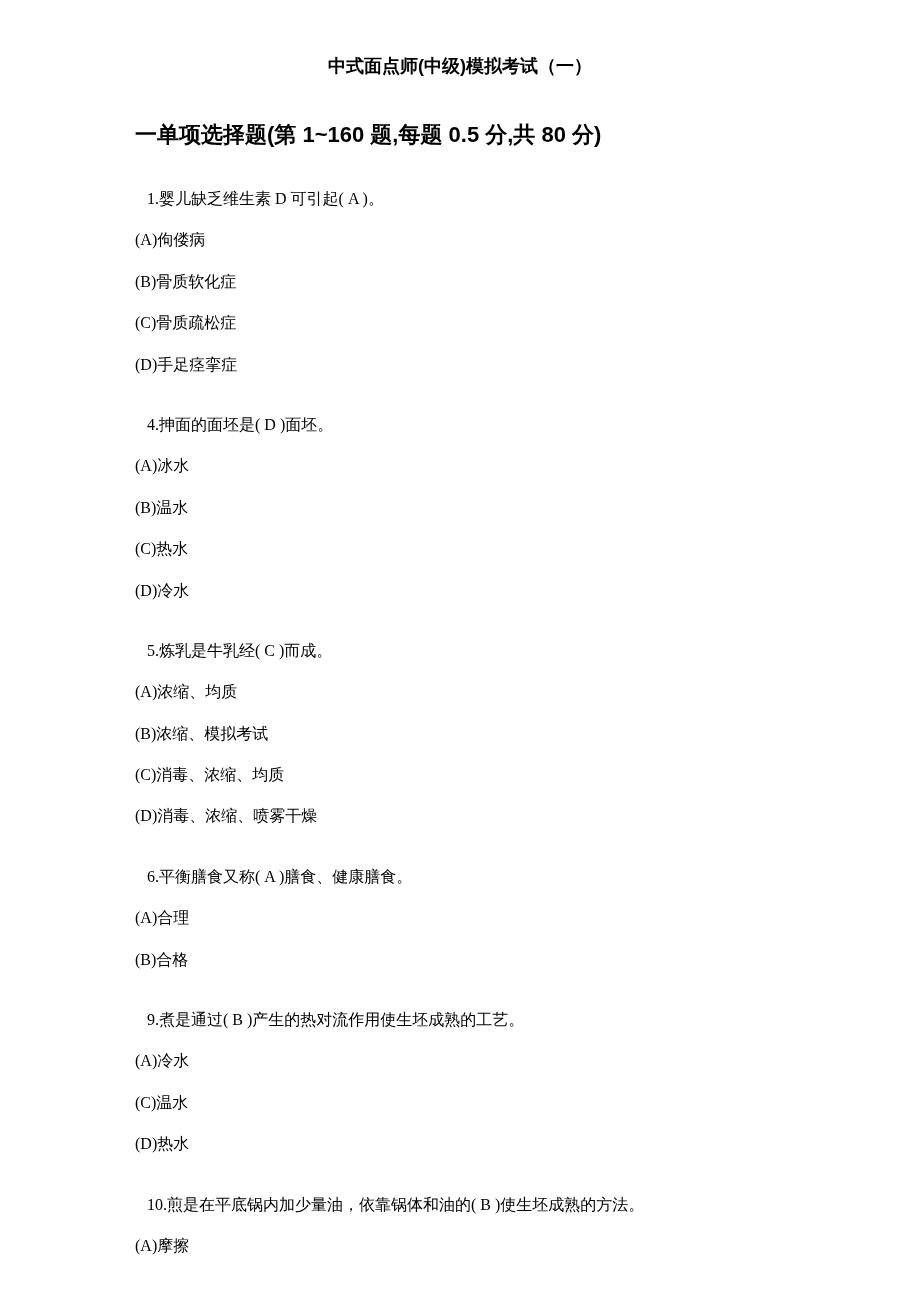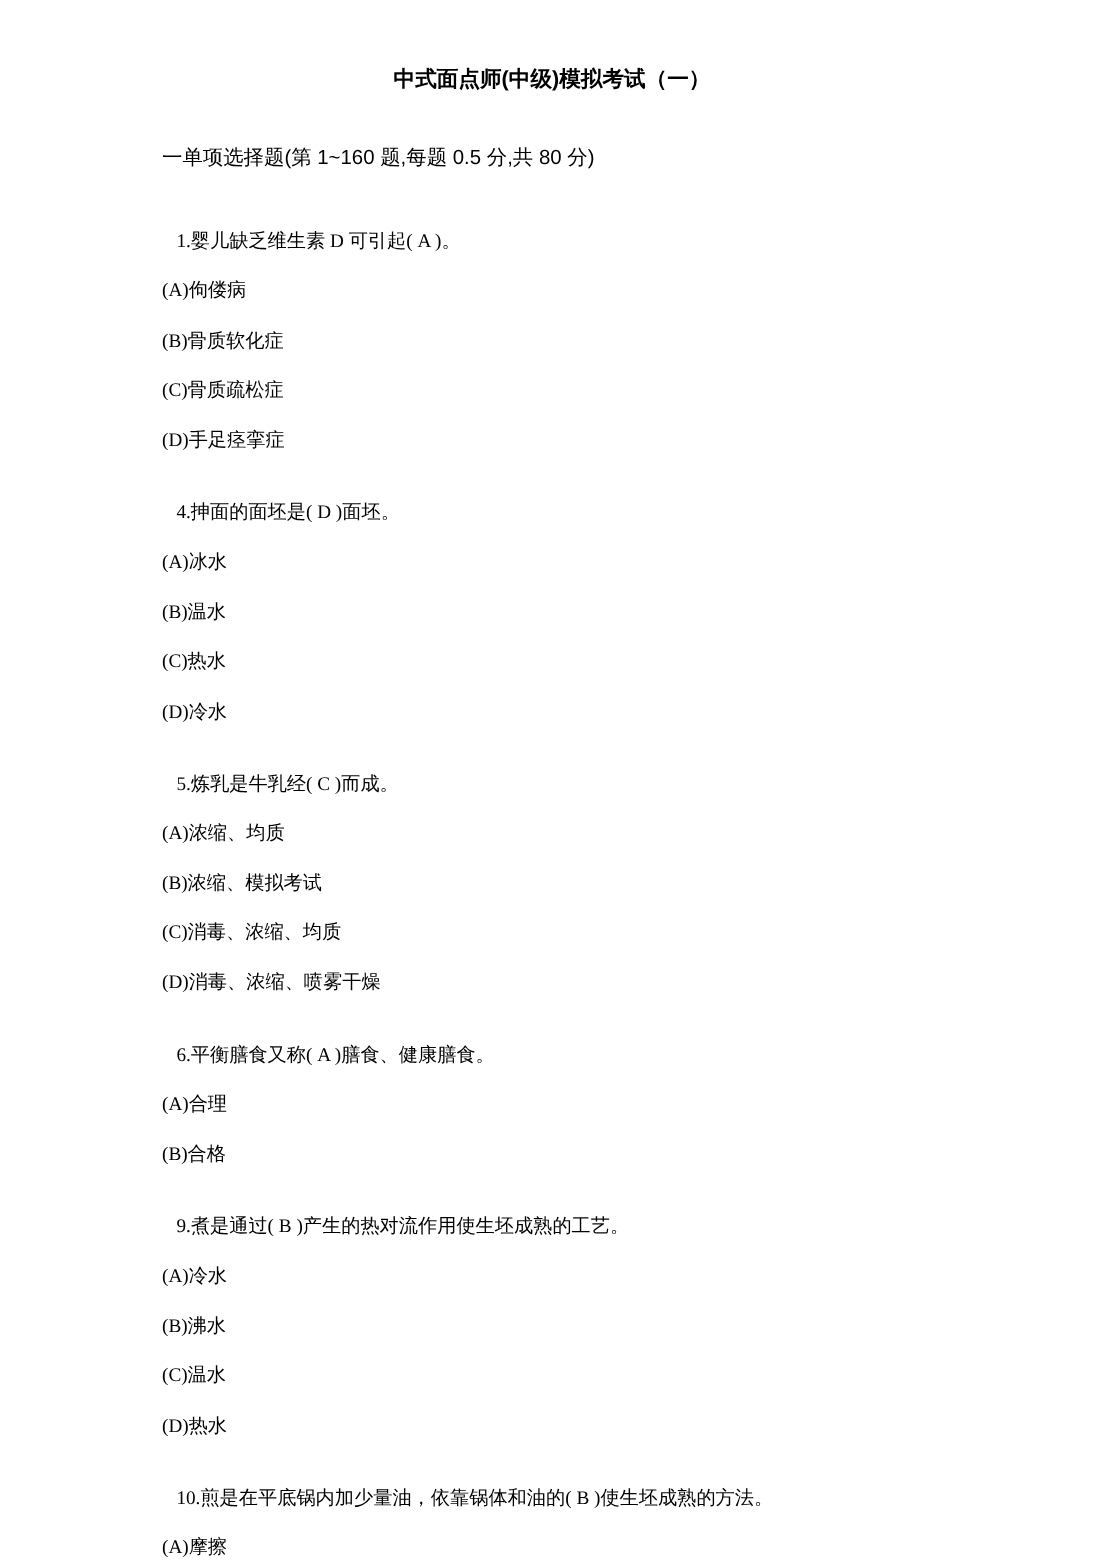--- a/index.html
+++ b/index.html
@@ -15,23 +15,23 @@
     padding: 54px 135px 60px 135px;
   }
   .title {
     text-align: center;
     font-weight: bold;
     font-size: 18px;
     margin-bottom: 42px;
     font-family: "SimHei", "黑体", sans-serif;
   }
   .section-heading {
-    font-weight: normal;
-    font-size: 17px;
-    margin-bottom: 48px;
+    font-weight: bold;
+    font-size: 22px;
+    margin-bottom: 38px;
     font-family: "SimHei", "黑体", sans-serif;
   }
   .question {
     margin-bottom: 14px;
     font-size: 16px;
     line-height: 1.4;
   }
   .options {
     margin-bottom: 38px;
   }
@@ -86,21 +86,20 @@
     <div class="options">
       <div>(A)合理</div>
       <div>(B)合格</div>
     </div>
   </div>
 
   <div>
     <div class="question indent">9.煮是通过(  B    )产生的热对流作用使生坯成熟的工艺。</div>
     <div class="options">
       <div>(A)冷水</div>
-      <div>(B)沸水</div>
       <div>(C)温水</div>
       <div>(D)热水</div>
     </div>
   </div>
 
   <div>
     <div class="question indent">10.煎是在平底锅内加少量油，依靠锅体和油的(  B    )使生坯成熟的方法。</div>
     <div class="options" style="margin-bottom:0">
       <div>(A)摩擦</div>
     </div>

